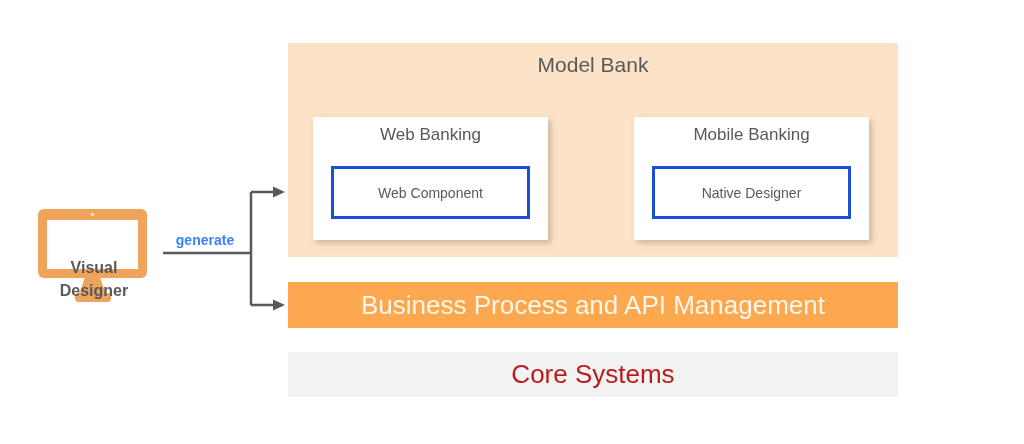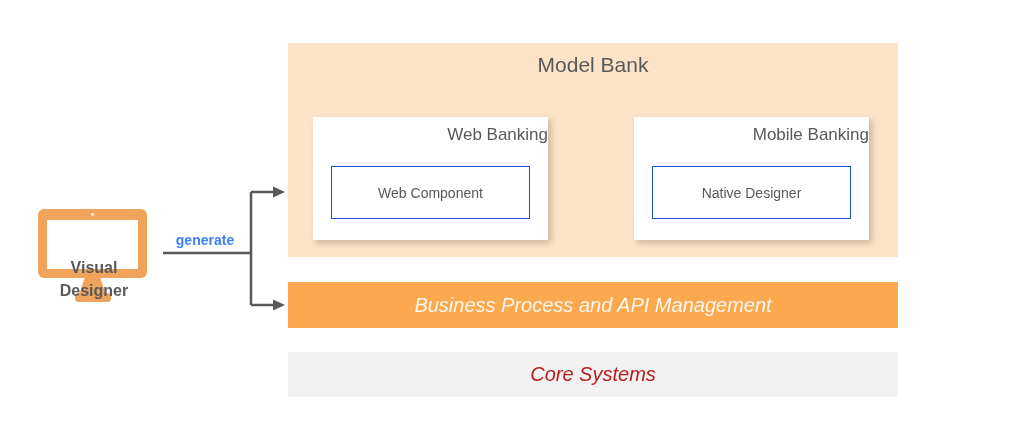--- a/index.html
+++ b/index.html
@@ -87,50 +87,49 @@
     background: #ffffff;
     box-shadow: 3px 3px 6px rgba(120, 95, 70, 0.35);
   }
   .card-web { left: 25px; }
   .card-mobile { left: 346px; }
   .card-title {
     position: absolute;
     left: 0;
     top: 8px;
     width: 100%;
-    text-align: right;
+    text-align: center;
     font-size: 17px;
     color: #595959;
   }
   .component-box {
     position: absolute;
     left: 18px;
     top: 49px;
     width: 199px;
     height: 53px;
-    border: 1px solid #1d4ed8;
+    border: 3px solid #1d4ed8;
     box-sizing: border-box;
     display: flex;
     align-items: center;
     justify-content: center;
     font-size: 14px;
     color: #595959;
     background: #ffffff;
   }
 
   
   .bar {
     position: absolute;
     left: 288px;
     width: 610px;
     display: flex;
     align-items: center;
     justify-content: center;
-    font-size: 20px;
-    font-style: italic;
+    font-size: 26px;
   }
   .bar-middleware {
     top: 282px;
     height: 46px;
     background: #FBA84F;
     color: #FDF6EA;
   }
   .bar-core {
     top: 352px;
     height: 45px;

